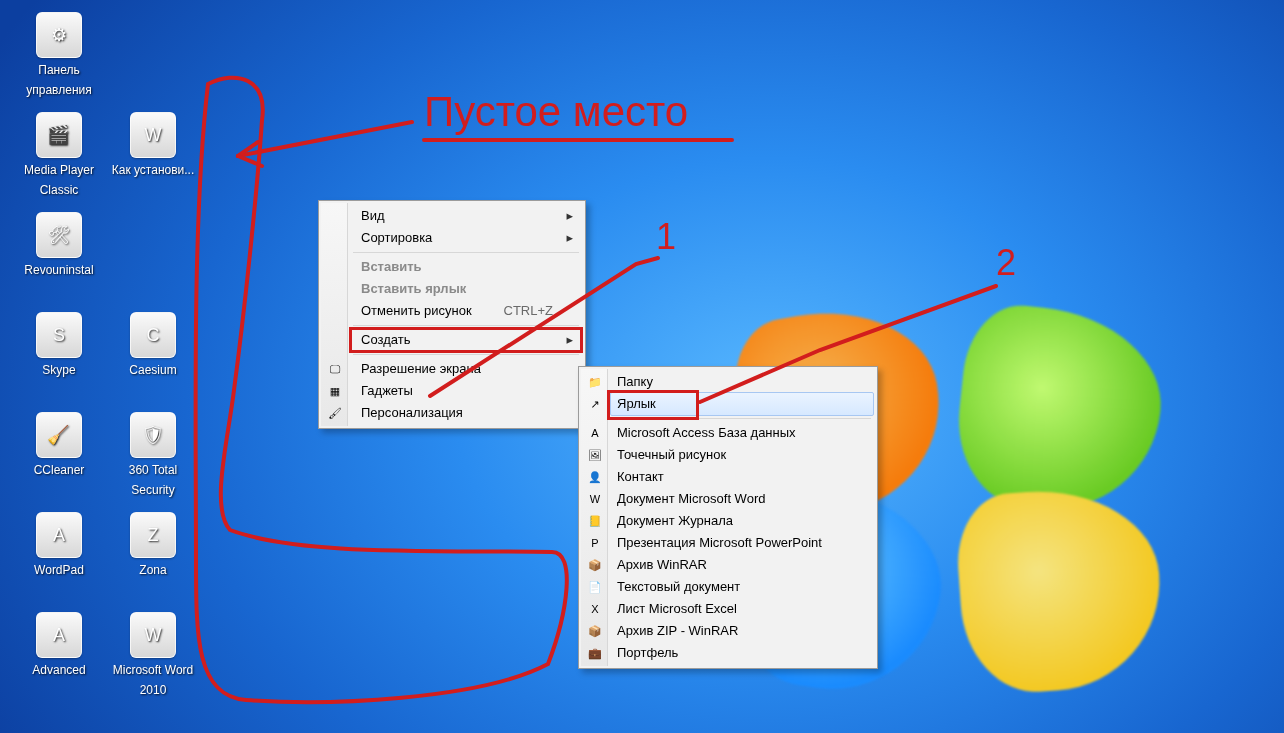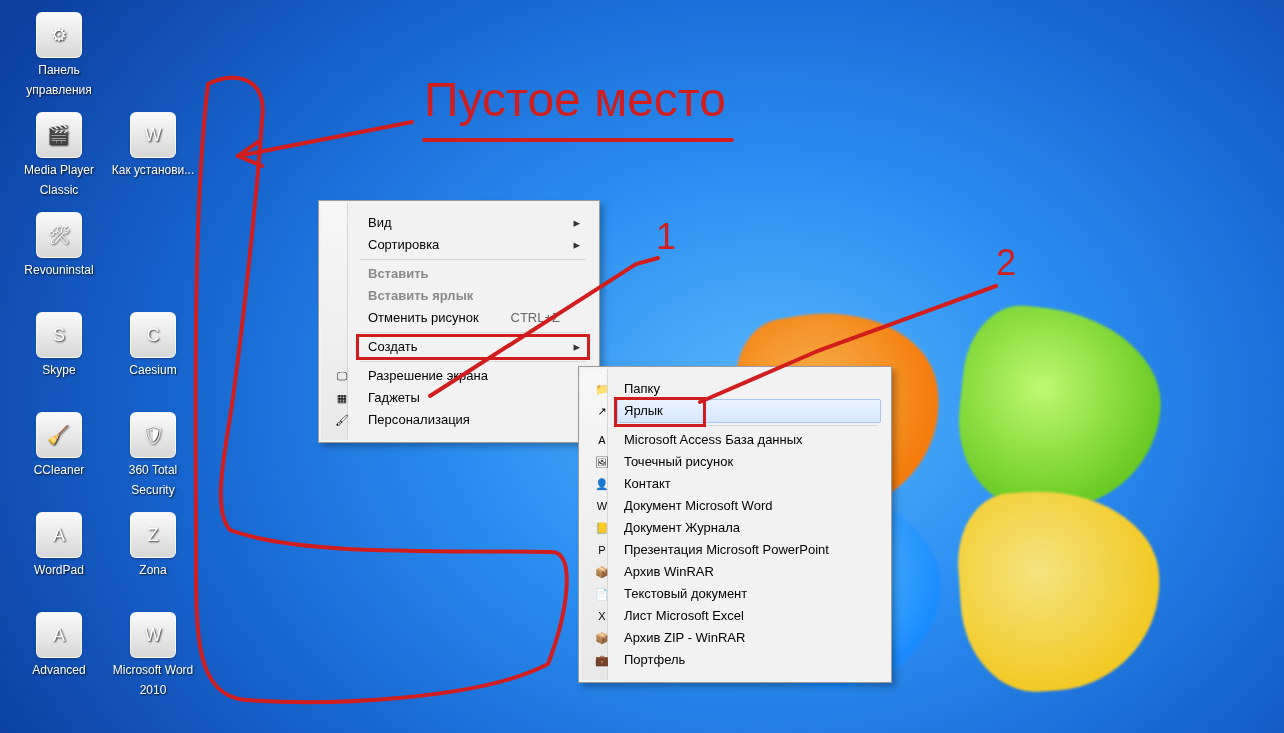--- a/index.html
+++ b/index.html
@@ -58,21 +58,21 @@
     font-size:18px;
   }
   .icon-cell .lbl { line-height: 20px; }
 
   
   .ctx {
     position: absolute;
     background: #f2f2f2;
     border: 1px solid #9b9b9b;
     box-shadow: 4px 4px 6px rgba(0,0,0,.25);
-    padding: 11px;
+    padding: 4px;
   }
   .ctx .strip {
     position: absolute;
     left: 2px; top: 2px; bottom: 2px;
     width: 26px;
     background: linear-gradient(#f7f7f7,#e8e8e8);
     border-right: 1px solid #d7d7d7;
   }
   .ctx .items { position: relative; margin-left: 28px; }
   .ctx .item {
@@ -226,21 +226,21 @@
         <div class="item"><span class="slot-ico">📒</span><span>Документ Журнала</span></div>
         <div class="item"><span class="slot-ico">P</span><span>Презентация Microsoft PowerPoint</span></div>
         <div class="item"><span class="slot-ico">📦</span><span>Архив WinRAR</span></div>
         <div class="item"><span class="slot-ico">📄</span><span>Текстовый документ</span></div>
         <div class="item"><span class="slot-ico">X</span><span>Лист Microsoft Excel</span></div>
         <div class="item"><span class="slot-ico">📦</span><span>Архив ZIP - WinRAR</span></div>
         <div class="item"><span class="slot-ico">💼</span><span>Портфель</span></div>
       </div>
   </div>
 
-  <div class="ann-label" style="left:424px; top:72px; font-size:48px;">Пустое место</div>
+  <div class="ann-label" style="left:424px; top:88px; font-size:42px;">Пустое место</div>
   <div class="ann-label" style="left:656px; top:216px; font-size:36px;">1</div>
   <div class="ann-label" style="left:996px; top:242px; font-size:36px;">2</div>
 
   <svg class="annots" viewBox="0 0 1284 733">
     <g stroke="#d21d1d" stroke-width="4" fill="none" stroke-linecap="round">
 
       <line x1="424" y1="140" x2="732" y2="140"></line>
 
       <line x1="412" y1="122" x2="238" y2="156"></line>
       <polyline points="238,156 258,142"></polyline>

